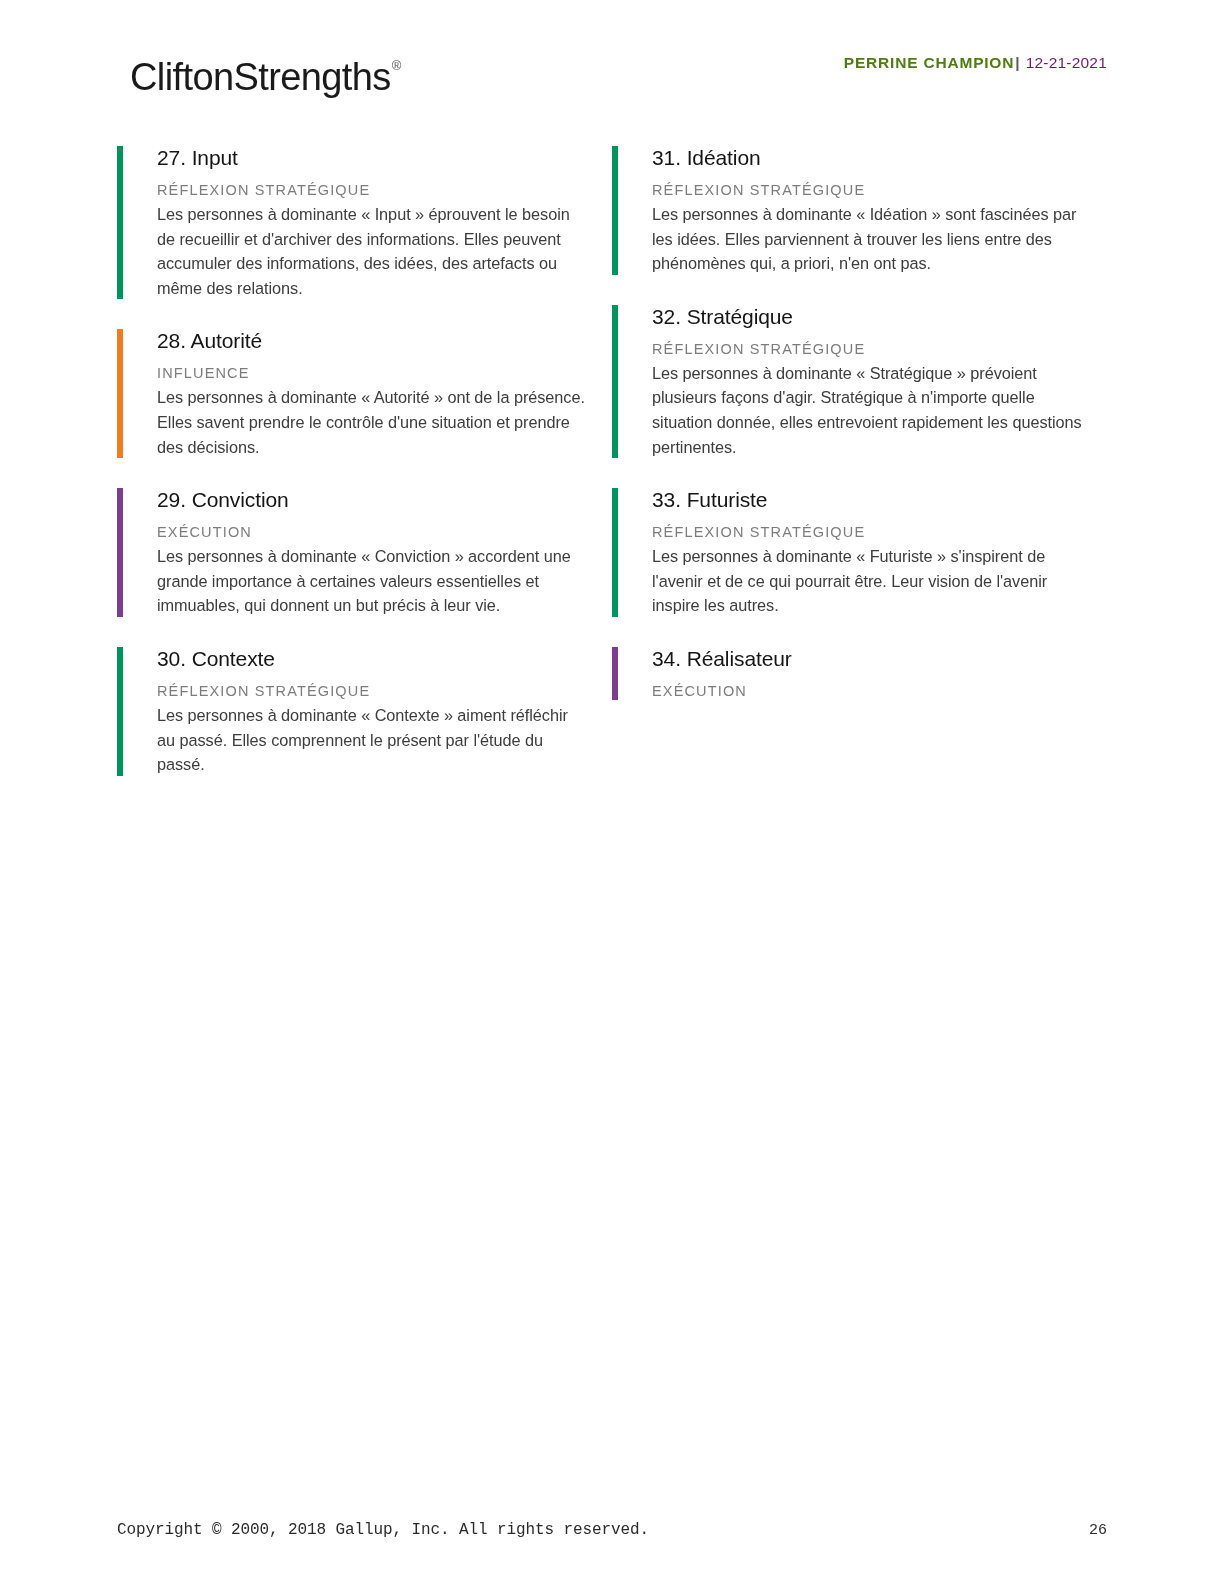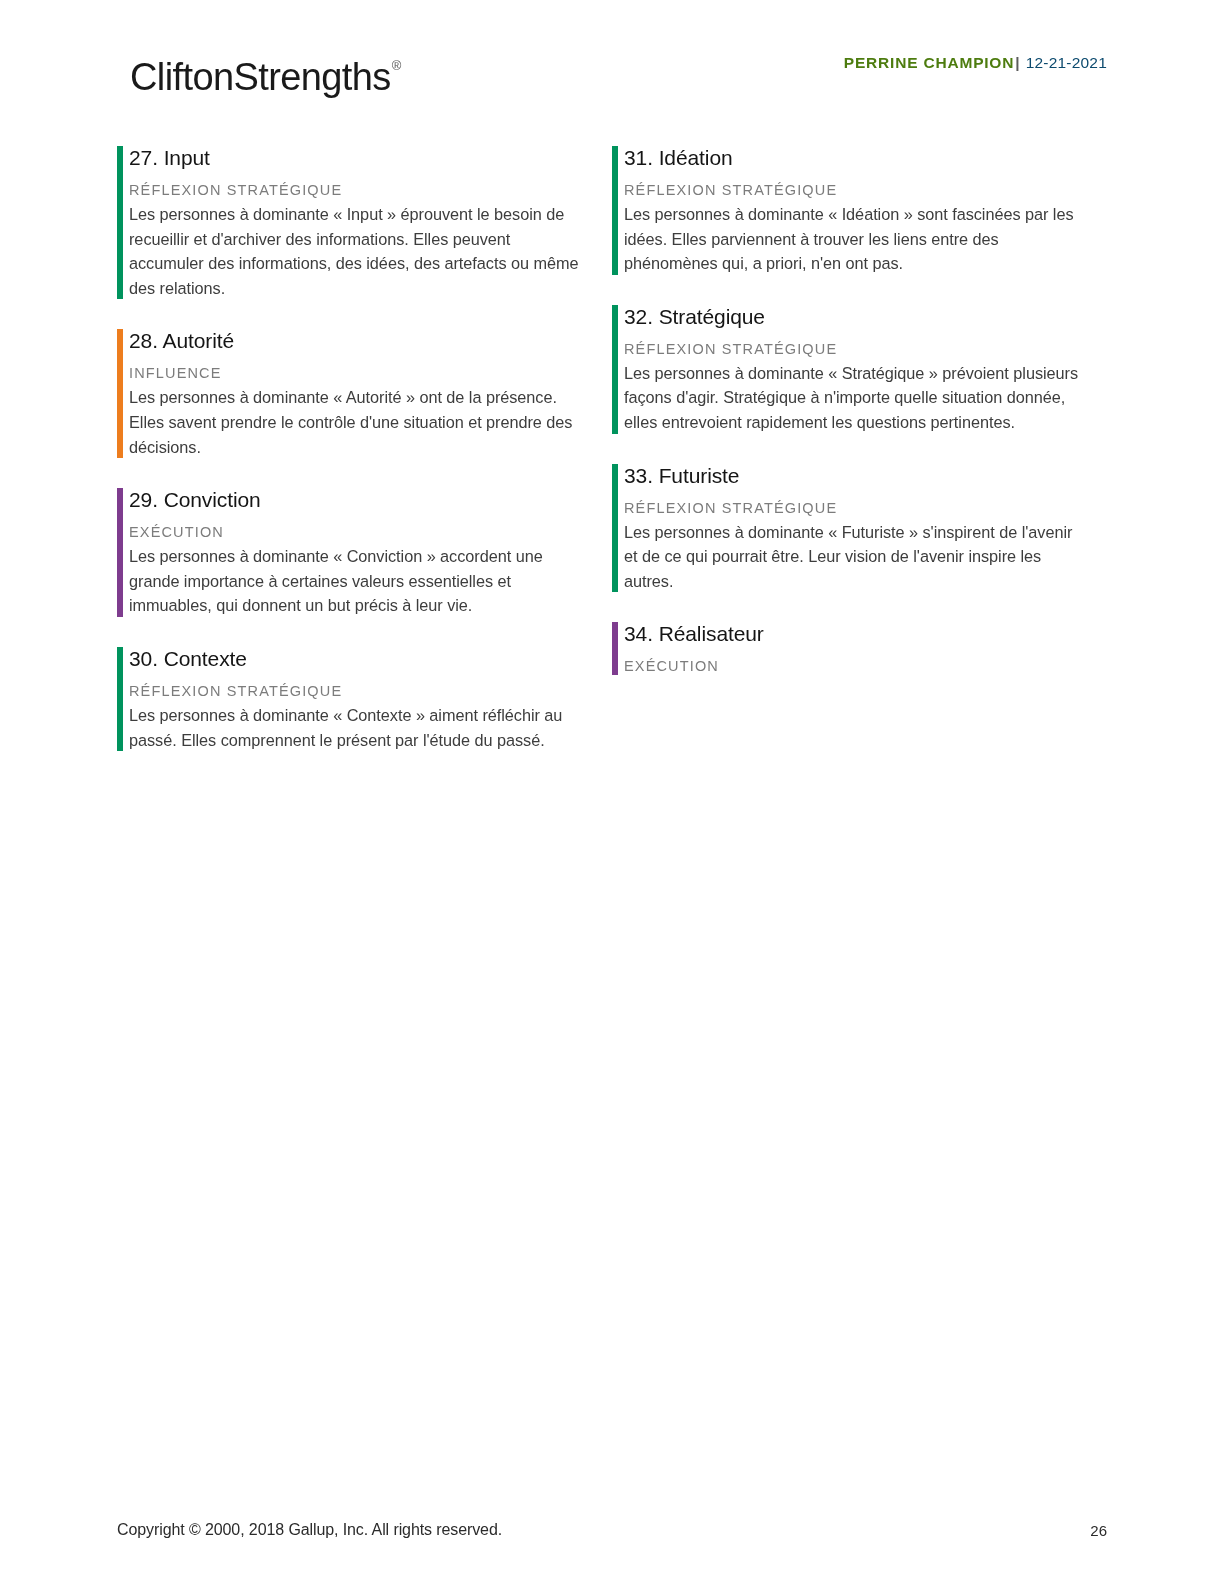--- a/index.html
+++ b/index.html
@@ -61,21 +61,21 @@
     font-weight: bold;
     color: #4d7c0f;
     letter-spacing: 0.8px;
   }
   .header-meta .meta-sep {
     font-weight: bold;
     color: #5c5c5c;
     padding: 0 1px;
   }
   .header-meta .meta-date {
-    color: #0c4a6e;
+    color: #701a75;
     letter-spacing: 0.2px;
   }
 
   
   .columns {
     position: absolute;
     top: 144px;
     left: 117px;
     width: 990px;
     display: flex;
@@ -84,21 +84,21 @@
   .column {
     width: 470px;
   }
   .column.right {
     margin-left: 25px;
   }
 
   
   .theme-entry {
     position: relative;
-    padding-left: 12px;
+    padding-left: 40px;
     margin-bottom: 27px;
   }
   .theme-entry:last-child {
     margin-bottom: 0;
   }
   .theme-bar {
     position: absolute;
     left: 0;
     top: 2px;
     bottom: 1px;
@@ -129,20 +129,21 @@
     letter-spacing: -0.05px;
   }
 
   
   .page-footer {
     position: absolute;
     left: 117px;
     right: 117px;
     bottom: 42px;
     height: 24px;
+    font-family: Liberation Mono, monospace;
   }
   .copyright {
     position: absolute;
     left: 0;
     top: 0;
     font-size: 16px;
     color: #2b2b2b;
     line-height: 24px;
     letter-spacing: -0.1px;
     white-space: nowrap;

